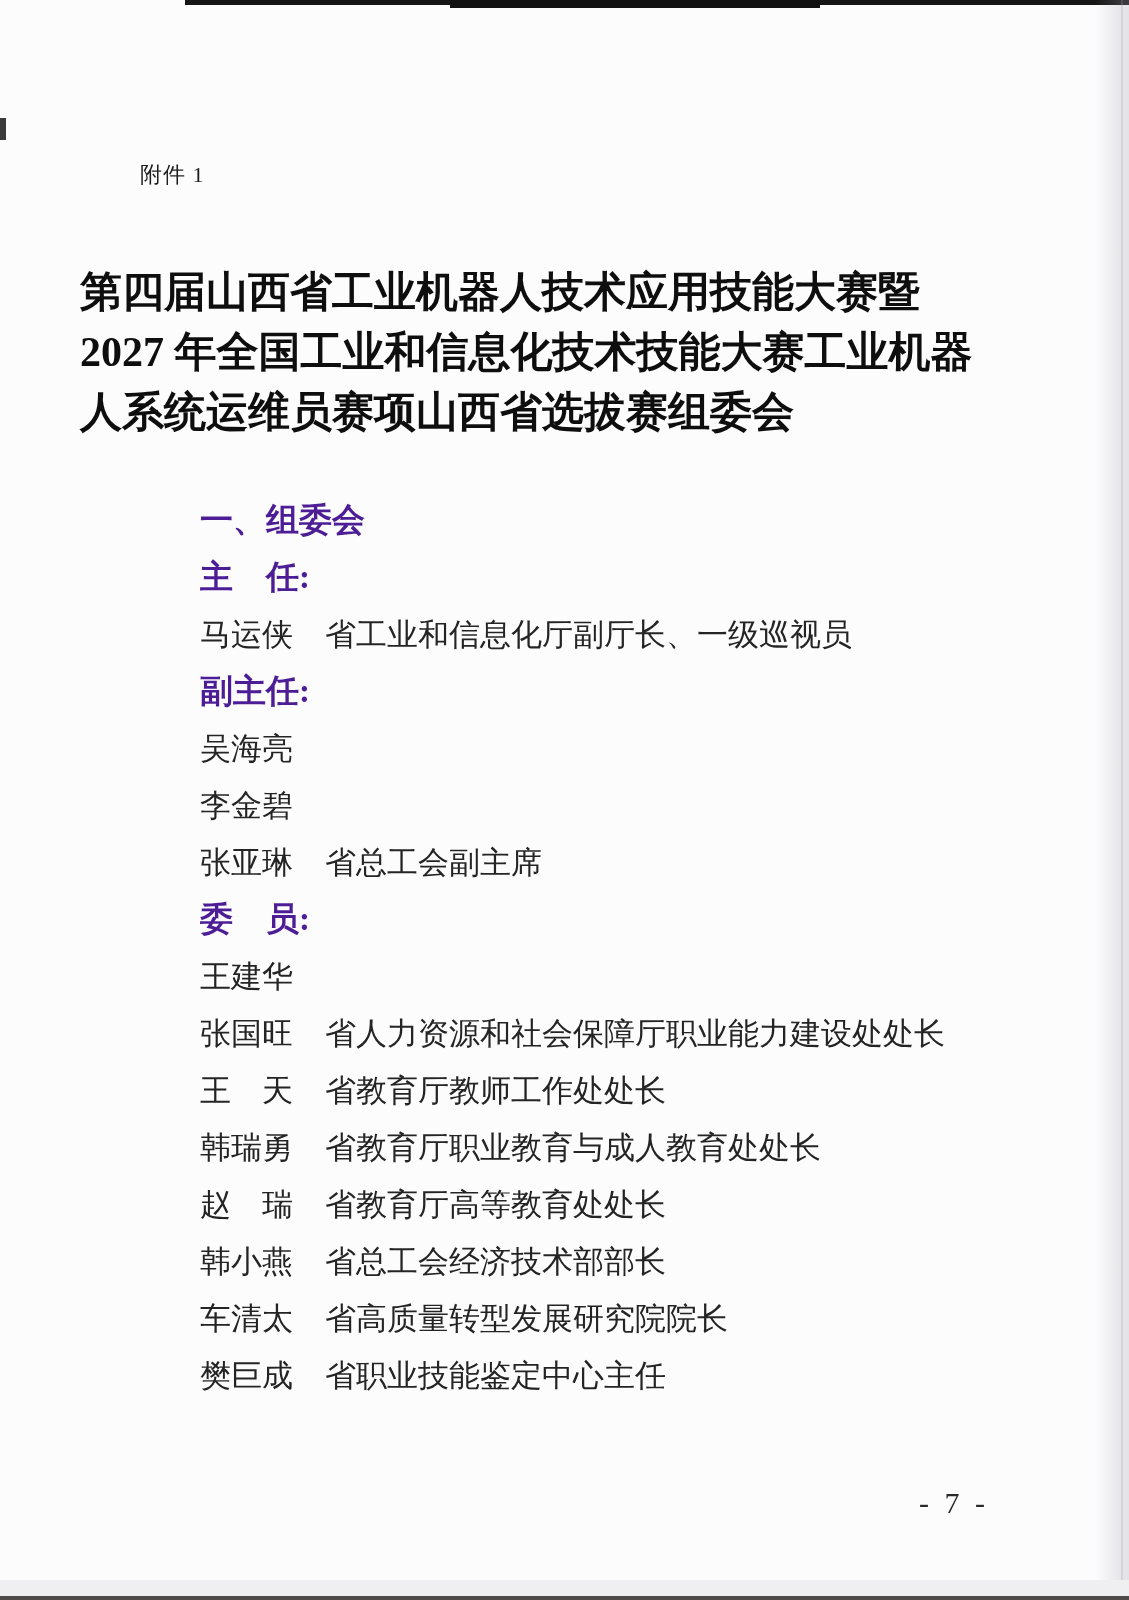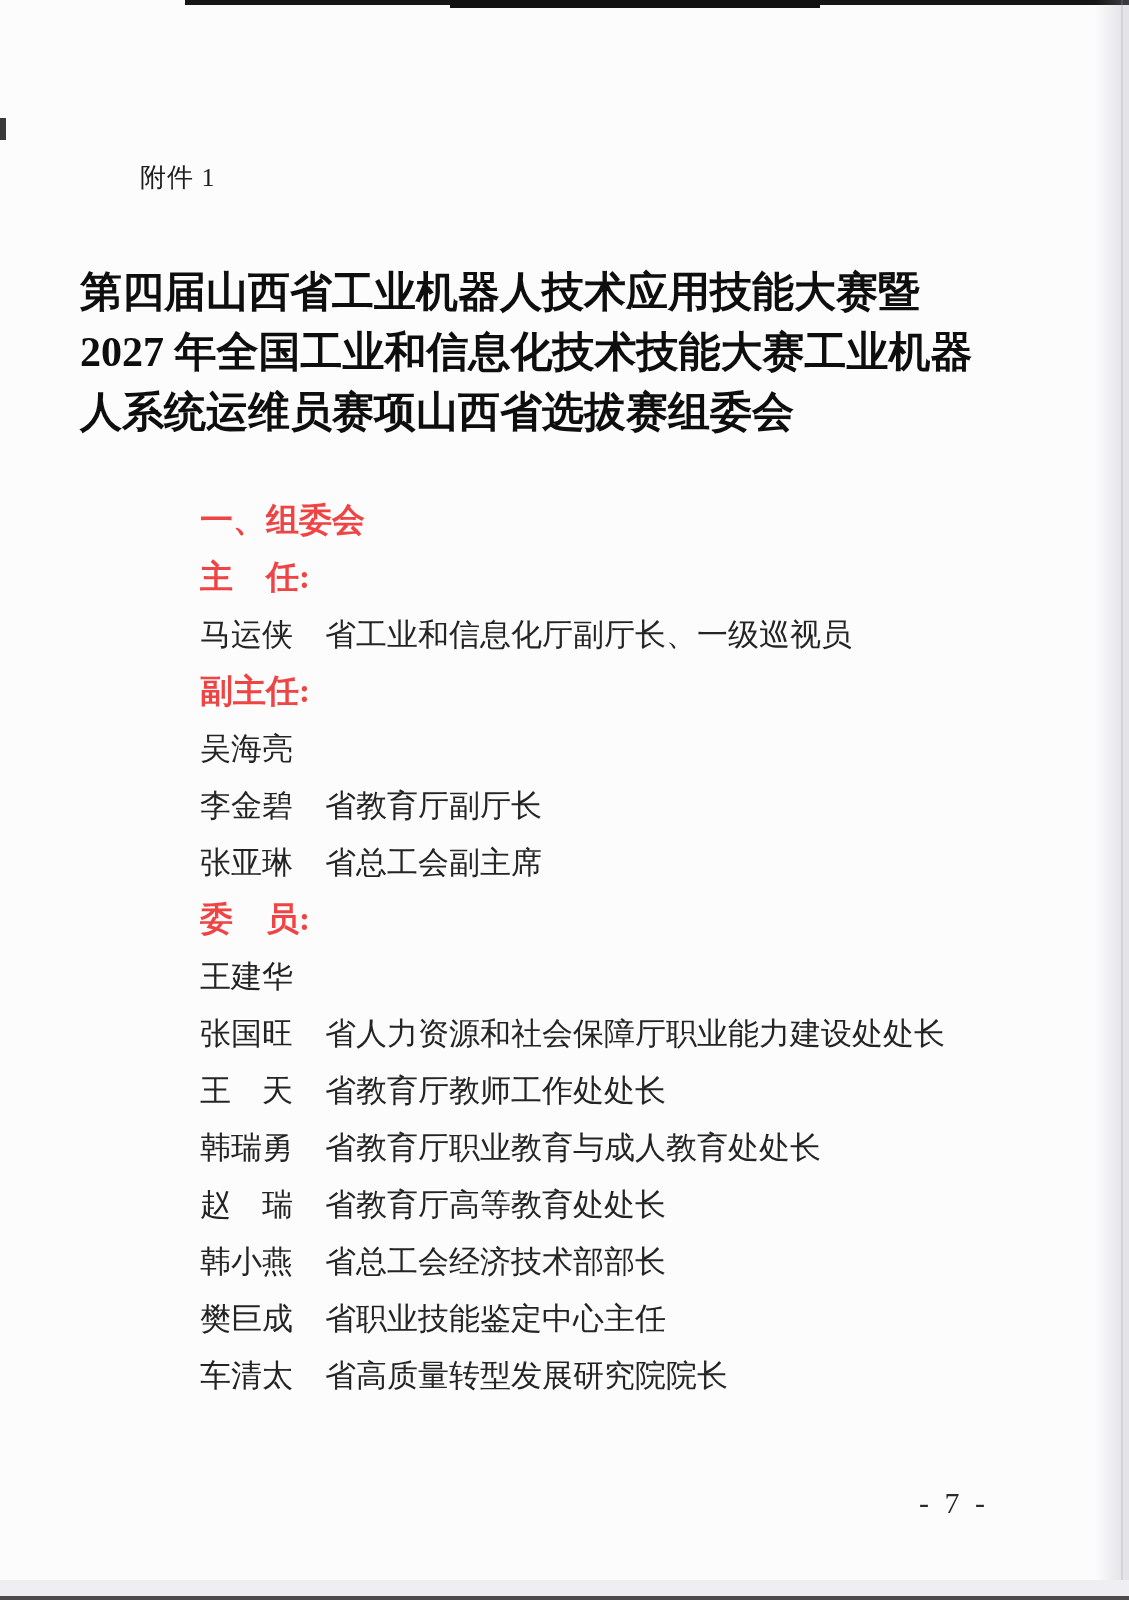--- a/index.html
+++ b/index.html
@@ -40,21 +40,21 @@
     background: #efeff1;
   }
   .scan-bottom-strip {
     position: absolute; bottom: 0; left: 0; width: 100%; height: 4px;
     background: #4d4a49;
   }
   
   .attachment-label {
     position: absolute;
     top: 160px; left: 140px;
-    font-size: 26px;
+    font-size: 22px;
     color: #1d1d1d;
     letter-spacing: 1px;
   }
   .doc-title {
     position: absolute;
     top: 262px; left: 80px; right: 80px;
     font-weight: bold;
     font-size: 42px;
     line-height: 60px;
     color: #0e0e0e;
@@ -68,21 +68,21 @@
   .row {
     height: 57px;
     display: flex;
     align-items: center;
     white-space: nowrap;
   }
   .row.section-heading,
   .row.role-heading {
     font-weight: bold;
     font-size: 33px;
-    color: #ef4444;
+    color: #4c1d95;
   }
   .row.member { font-size: 31px; color: #242424; }
   .member .member-name {
     display: inline-block;
     width: 125px;
     flex: 0 0 125px;
   }
   .member .member-title { display: inline-block; }
   .page-number {
     position: absolute;
@@ -124,21 +124,20 @@
       <span class="member-title">省工业和信息化厅副厅长、一级巡视员</span>
     </div>
 
     <div class="row role-heading">副主任:</div>
 
     <div class="row member">
       <span class="member-name">吴海亮</span>
     </div>
     <div class="row member">
       <span class="member-name">李金碧</span>
-      <span class="member-title">省教育厅副厅长</span>
     </div>
     <div class="row member">
       <span class="member-name">张亚琳</span>
       <span class="member-title">省总工会副主席</span>
     </div>
 
     <div class="row role-heading">委　员:</div>
 
     <div class="row member">
       <span class="member-name">王建华</span>
@@ -157,25 +156,25 @@
     </div>
     <div class="row member">
       <span class="member-name">赵　瑞</span>
       <span class="member-title">省教育厅高等教育处处长</span>
     </div>
     <div class="row member">
       <span class="member-name">韩小燕</span>
       <span class="member-title">省总工会经济技术部部长</span>
     </div>
     <div class="row member">
+      <span class="member-name">车清太</span>
+      <span class="member-title">省高质量转型发展研究院院长</span>
+    </div>
+    <div class="row member">
       <span class="member-name">樊巨成</span>
       <span class="member-title">省职业技能鉴定中心主任</span>
-    </div>
-    <div class="row member">
-      <span class="member-name">车清太</span>
-      <span class="member-title">省高质量转型发展研究院院长</span>
     </div>
 
   </div>
 
   <div class="page-number">- 7 -</div>
 
 </div>
 
 </body></html>

